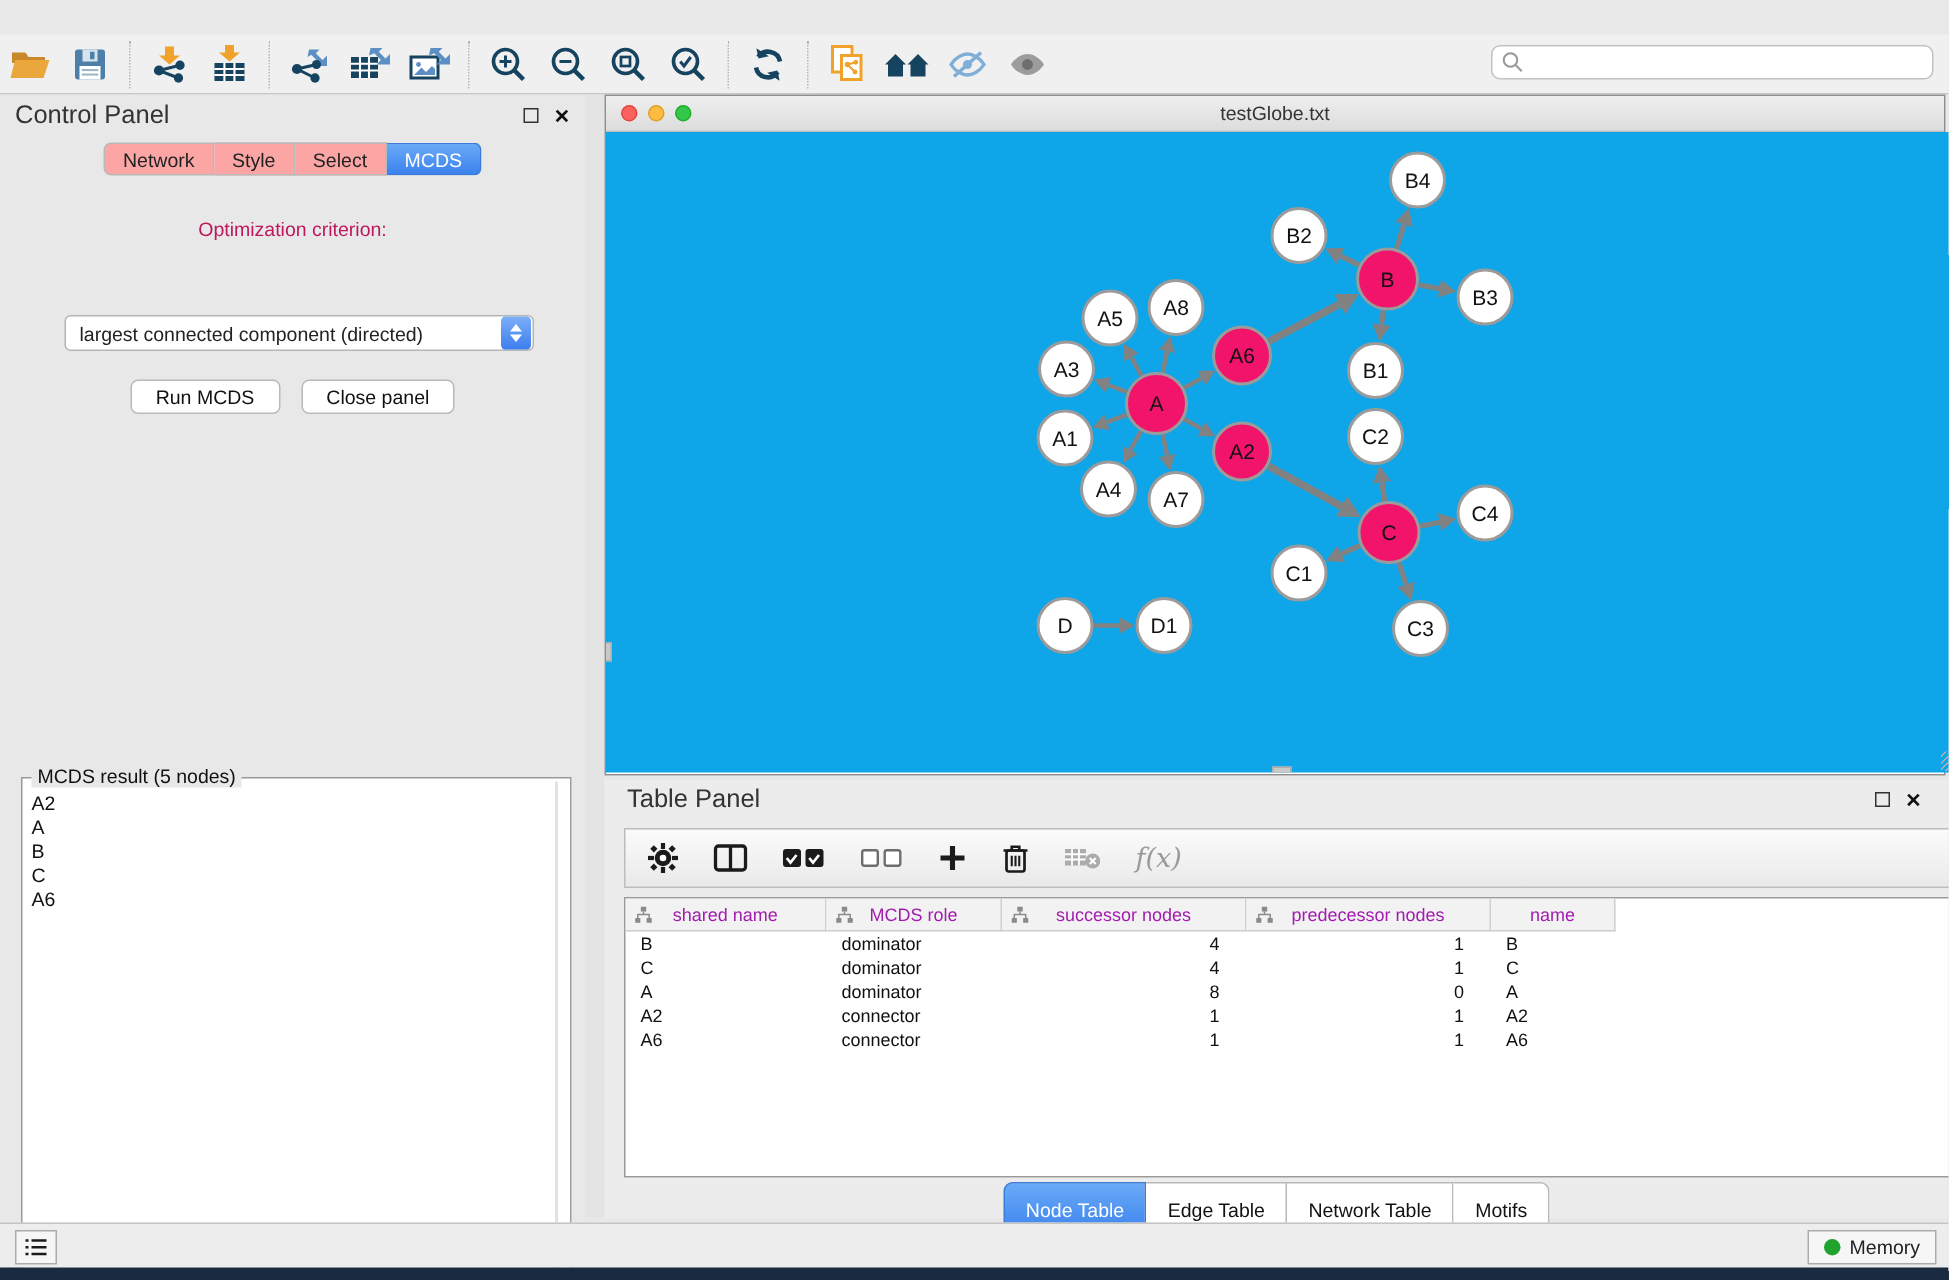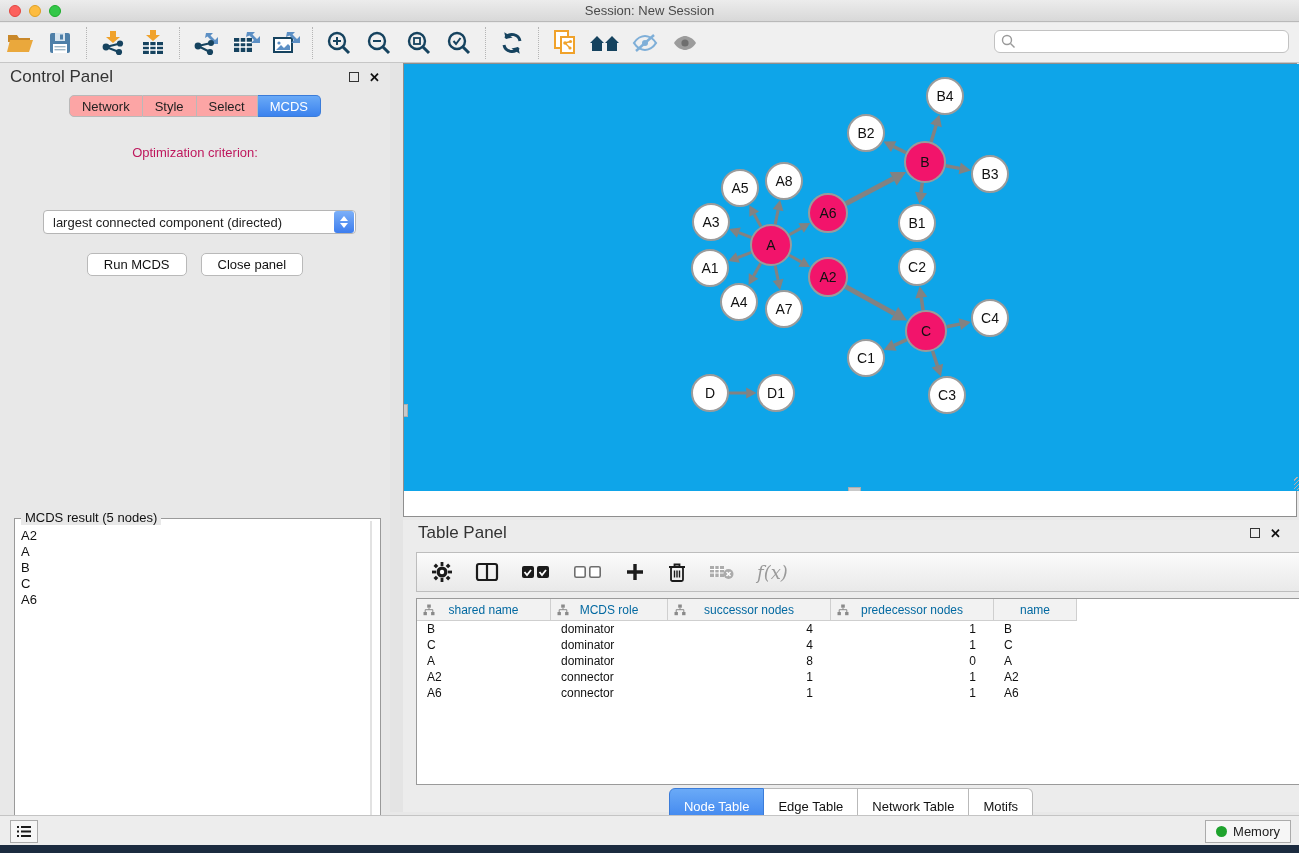--- a/index.html
+++ b/index.html
@@ -85,21 +85,21 @@
   .tp-toolbar { position:absolute; left:13px; top:32px; width:1277px; height:40px;
     background:linear-gradient(#FBFBFB,#E9E9E9); border:1px solid #BDBDBD;
     display:flex; align-items:center; gap:22px; padding-left:14px; }
   .tp-icon { display:flex; align-items:center; justify-content:center; height:30px; }
   .fx-label { font-family:"DejaVu Serif", serif; font-style:italic; font-size:18px; color:#9a9a9a; }
 
   .data-table { position:absolute; left:13px; top:78px; width:1277px; height:187px;
     background:#fff; border:1px solid #9a9a9a; overflow:hidden; }
   .dt-header { display:flex; height:22px; }
   .dt-hcell { background:#F2F2F2; border-right:1px solid #CFCFCF; border-bottom:1px solid #CFCFCF;
-    display:flex; align-items:center; justify-content:center; gap:6px; font-size:12px; color:#0369a1; position:relative; }
+    display:flex; align-items:center; justify-content:center; gap:6px; font-size:12px; color:#a21caf; position:relative; }
   .dt-hcell .tree-ico { position:absolute; left:6px; top:5px; }
   .dt-row { display:flex; height:16px; font-size:12px; color:#111; }
   .dt-cell { padding:0 10px; display:flex; align-items:center; white-space:nowrap; overflow:hidden; }
   .dt-cell.num { justify-content:flex-end; padding-right:18px; }
 
   .bottom-tabs { position:absolute; left:0; top:268px; width:896px; display:flex; justify-content:center; }
   .btab { border:1px solid #B9B9B9; border-left:none; background:#fff; height:36px; padding:0 14px;
     display:flex; align-items:center; font-size:13px; color:#111; }
   .btab:first-child { border-left:1px solid #B9B9B9; border-radius:6px 0 0 6px; }
   .btab:last-child { border-radius:0 6px 6px 0; }
@@ -113,28 +113,20 @@
   .memory-btn { position:absolute; right:8px; top:4px; height:23px; background:#F6F6F6;
     border:1px solid #ABABAB; display:flex; align-items:center; gap:6px; padding:0 10px; font-size:13px; }
   .mem-dot { width:11px; height:11px; border-radius:50%; background:#1FA32E; }
   .desktop-strip { position:absolute; left:0; top:845px; width:1299px; height:8px; background:#1B2B3F; }
 </style>
 </head>
 <body>
 
 <div class="screen">
 
-  <div class="titlebar">
-    <div class="traffic">
-      <div class="dot red"></div>
-      <div class="dot yellow"></div>
-      <div class="dot green"></div>
-    </div>
-    <div class="titlebar-text">Session: New Session</div>
-  </div>
 
   <div class="toolbar">
     <div class="tb-btn">
       <svg width="28" height="24" viewBox="0 0 28 24">
         <path d="M2 4h9l2 3h11v4H2z" fill="#C9882A"></path>
           <path d="M4 9h23l-4 12H1z" fill="#EAA83C"></path>
       </svg>
     </div>
     <div class="tb-btn">
       <svg width="24" height="24" viewBox="0 0 24 24">
@@ -300,20 +292,28 @@
           <div>C</div>
           <div>A6</div>
         </div>
       <div class="result-scroll"></div>
     </div>
   </div>
 
   <div class="v-gap"></div>
 
   <div class="net-window">
+    <div class="net-titlebar">
+      <div class="net-traffic">
+        <div class="dot red" style="width:11px;height:11px;"></div>
+        <div class="dot yellow" style="width:11px;height:11px;"></div>
+        <div class="dot green" style="width:11px;height:11px;"></div>
+      </div>
+      <span class="net-title">testGlobe.txt</span>
+    </div>
     <div class="net-canvas">
       <svg id="graph-svg" width="892" height="427" viewBox="0 0 892 427">
           <line x1="356.96678911489033" y1="162.55183804995966" x2="350.23760401791753" y2="150.17882029100966" stroke="#828282" stroke-width="3"></line>
           <polygon points="345.3165529647447,141.13043609646604 355.06926548102336,147.55107458300475 345.4059425548117,152.80656599901457" fill="#828282"></polygon>
           <line x1="371.1802584100922" y1="160.42026628877687" x2="374.06801425615487" y2="146.20362212354522" stroke="#828282" stroke-width="3"></line>
           <polygon points="376.118331476343,136.10975273185005 379.45794451385615,147.2984517071408 368.6780839984536,145.10879253994963" fill="#828282"></polygon>
           <line x1="347.39133153665693" y1="173.4833437557185" x2="334.82563429560105" y2="168.6664931466471" stroke="#828282" stroke-width="3"></line>
           <polygon points="325.20804928738994,164.97975222683283 336.79428235957954,163.53088950148583 332.85698623162256,173.80209679180837" fill="#828282"></polygon>
           <line x1="347.35035698573034" y1="188.4088817922656" x2="333.88377913453496" y2="193.48644393288023" stroke="#828282" stroke-width="3"></line>
           <polygon points="324.2460970846789,197.12032405003907 331.9433577127511,188.34010885771437 335.82420055631883,198.6327790080461" fill="#828282"></polygon>

